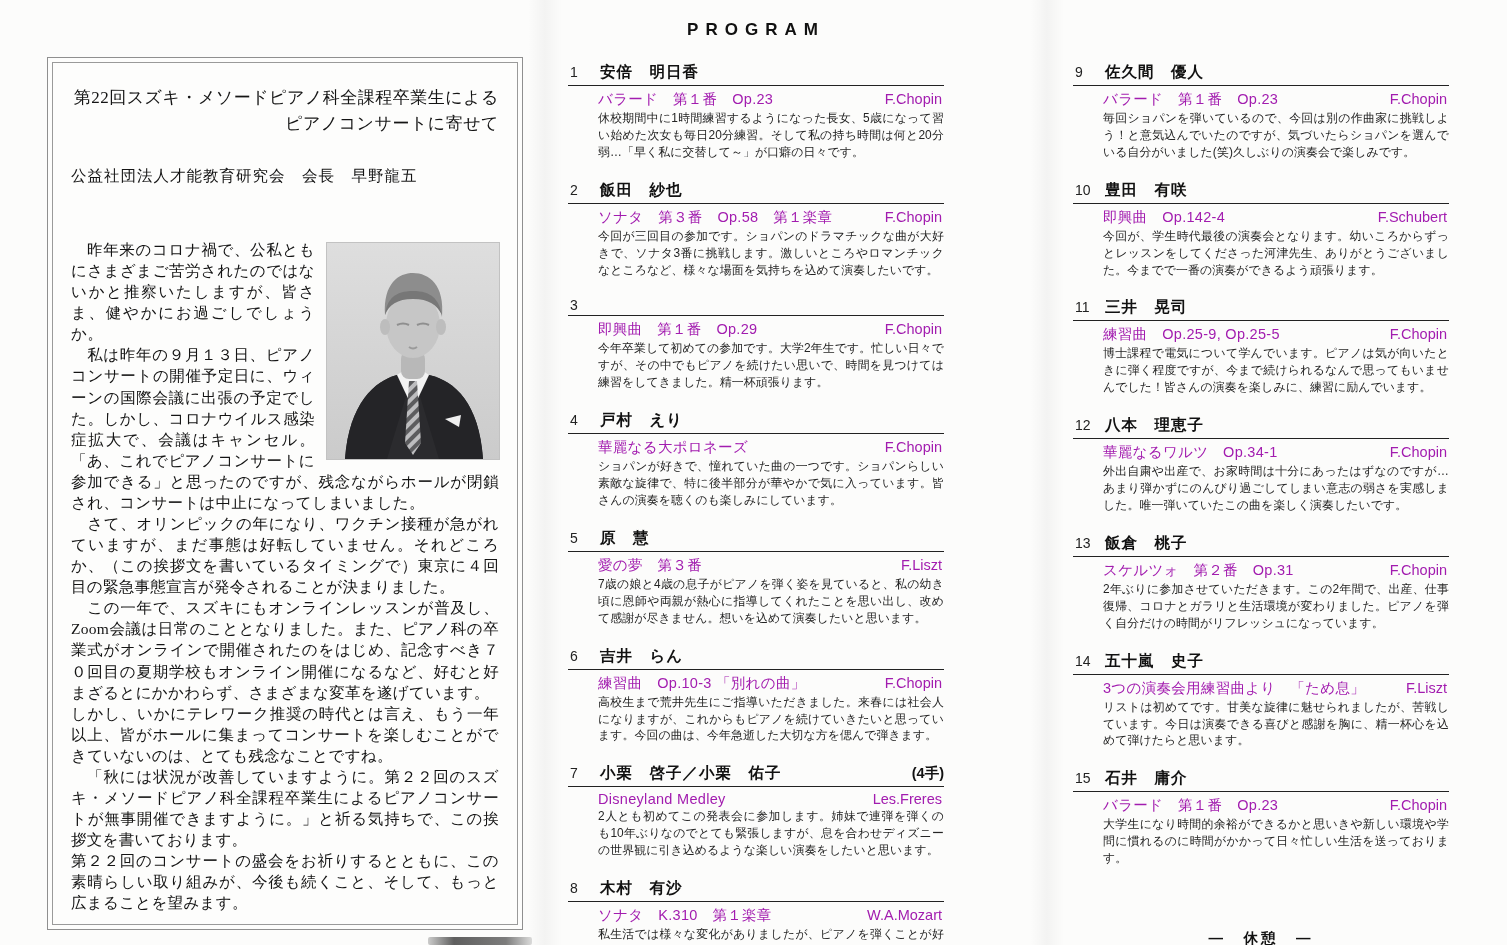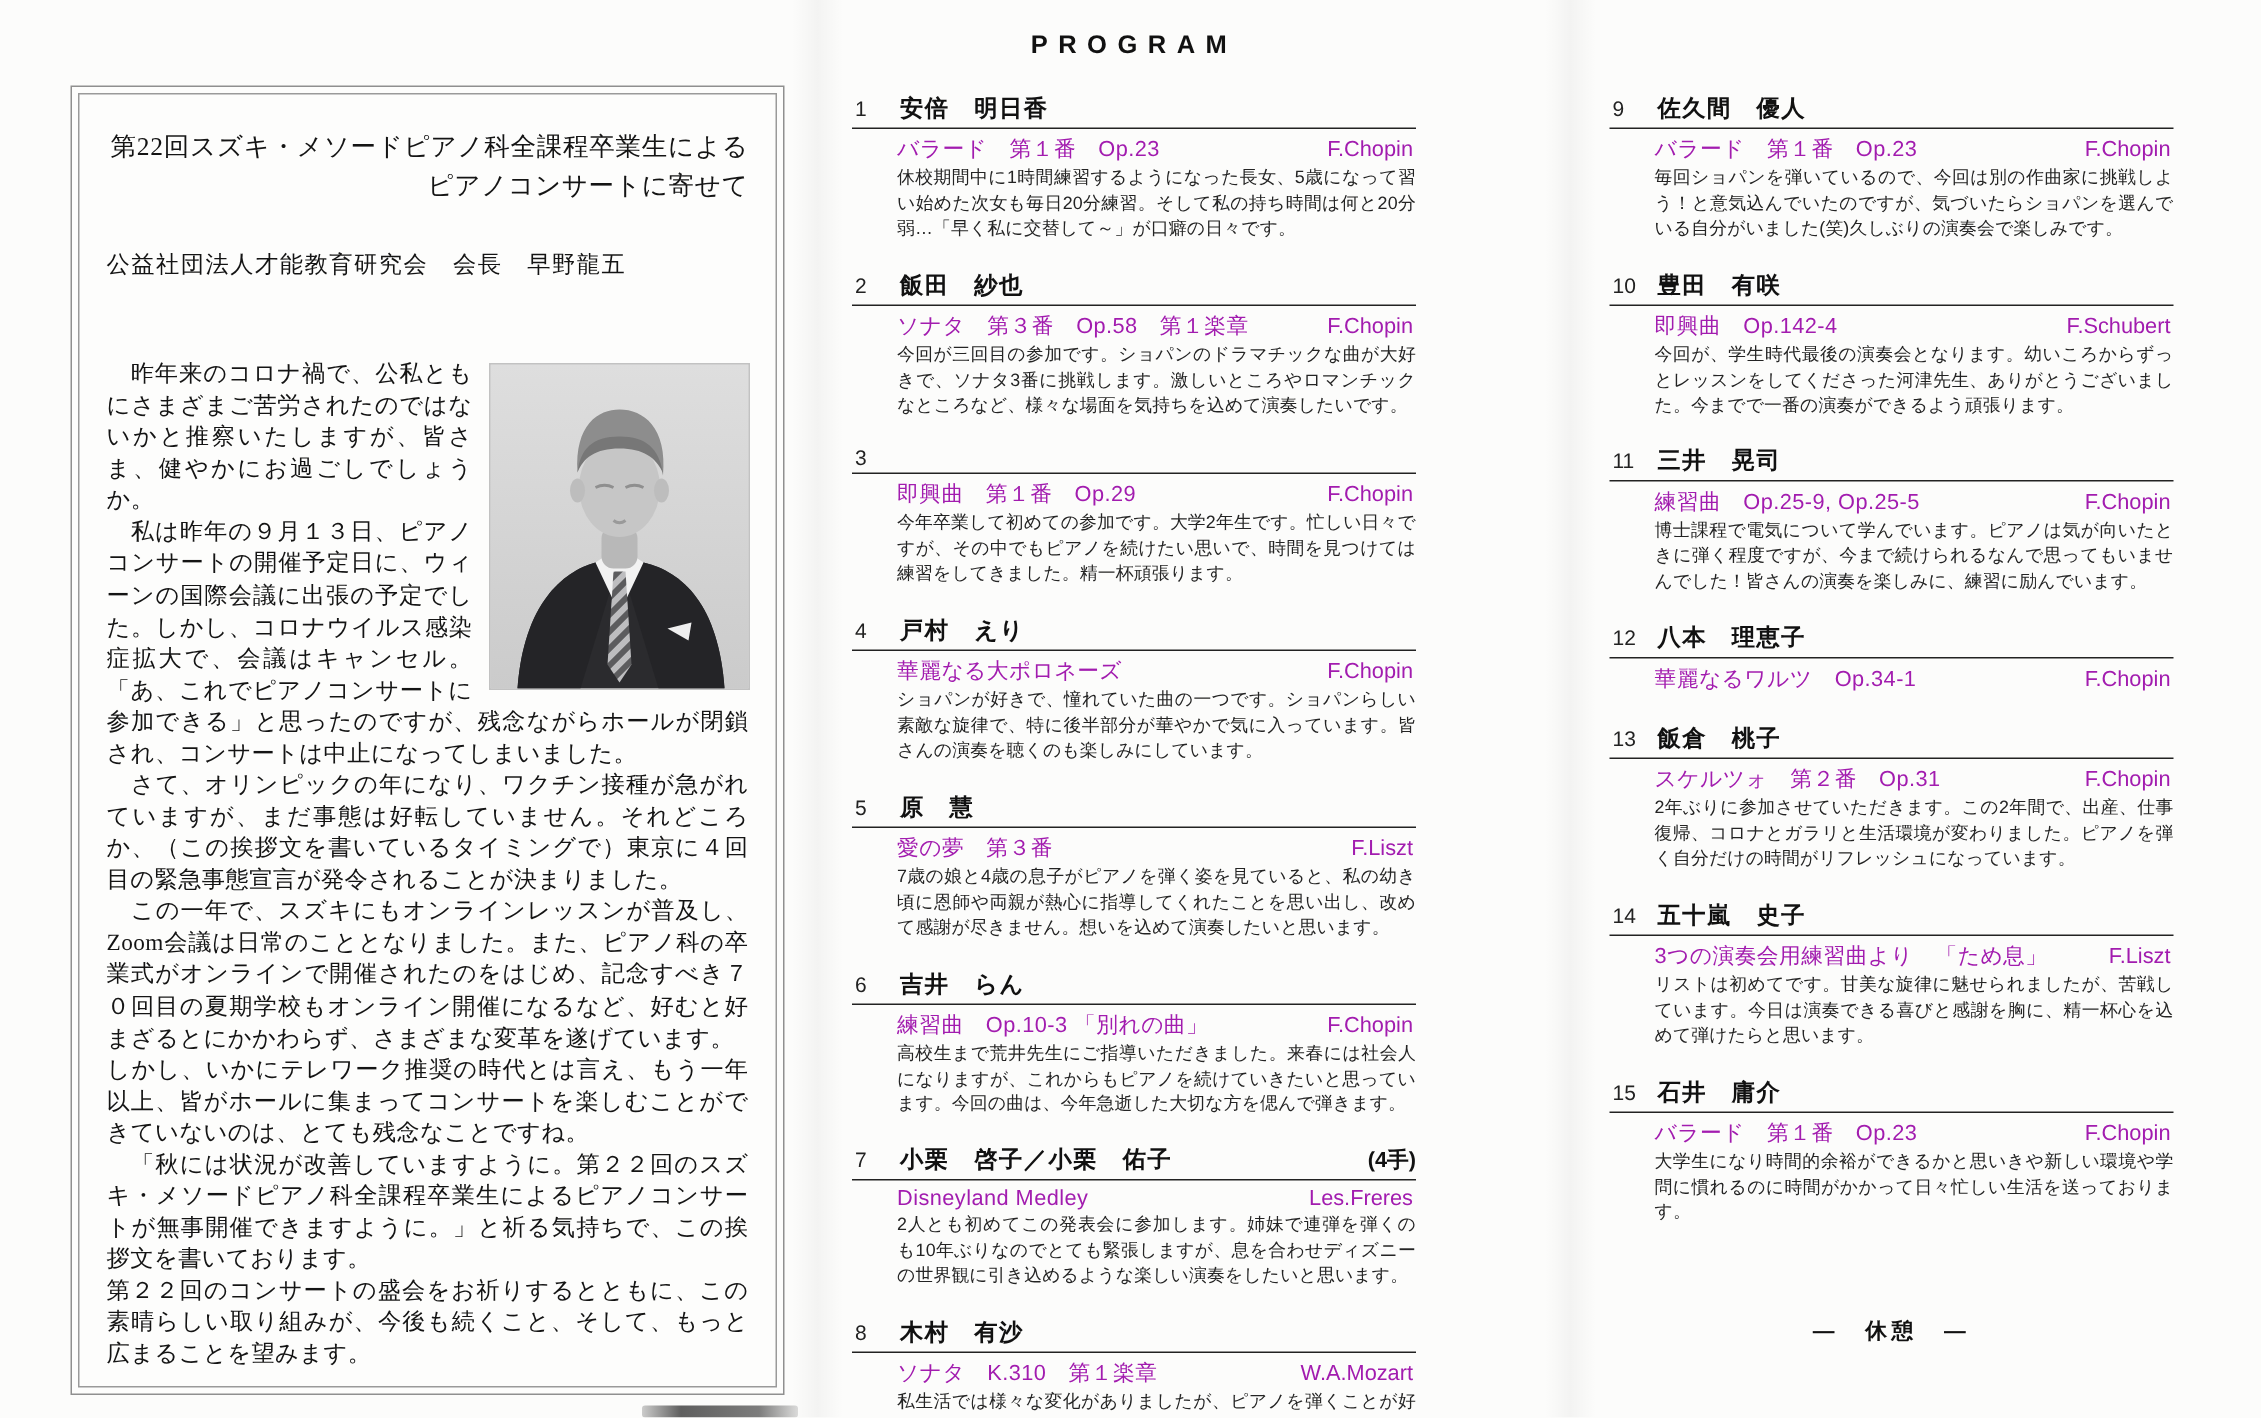--- a/index.html
+++ b/index.html
@@ -279,20 +279,21 @@
   <div class="pitem">
     <div class="name-row">
       <span class="no">12</span>
       <span class="performer">八本　理恵子</span>
       <span class="annotation"></span>
     </div>
     <div class="piece-row">
       <span class="piece">華麗なるワルツ　Op.34-1</span>
       <span class="composer">F.Chopin</span>
     </div>
+    <div class="desc">外出自粛や出産で、お家時間は十分にあったはずなのですが…あまり弾かずにのんびり過ごしてしまい意志の弱さを実感しました。唯一弾いていたこの曲を楽しく演奏したいです。</div>
   </div>
 
   <div class="pitem">
     <div class="name-row">
       <span class="no">13</span>
       <span class="performer">飯倉　桃子</span>
       <span class="annotation"></span>
     </div>
     <div class="piece-row">
       <span class="piece">スケルツォ　第２番　Op.31</span>

